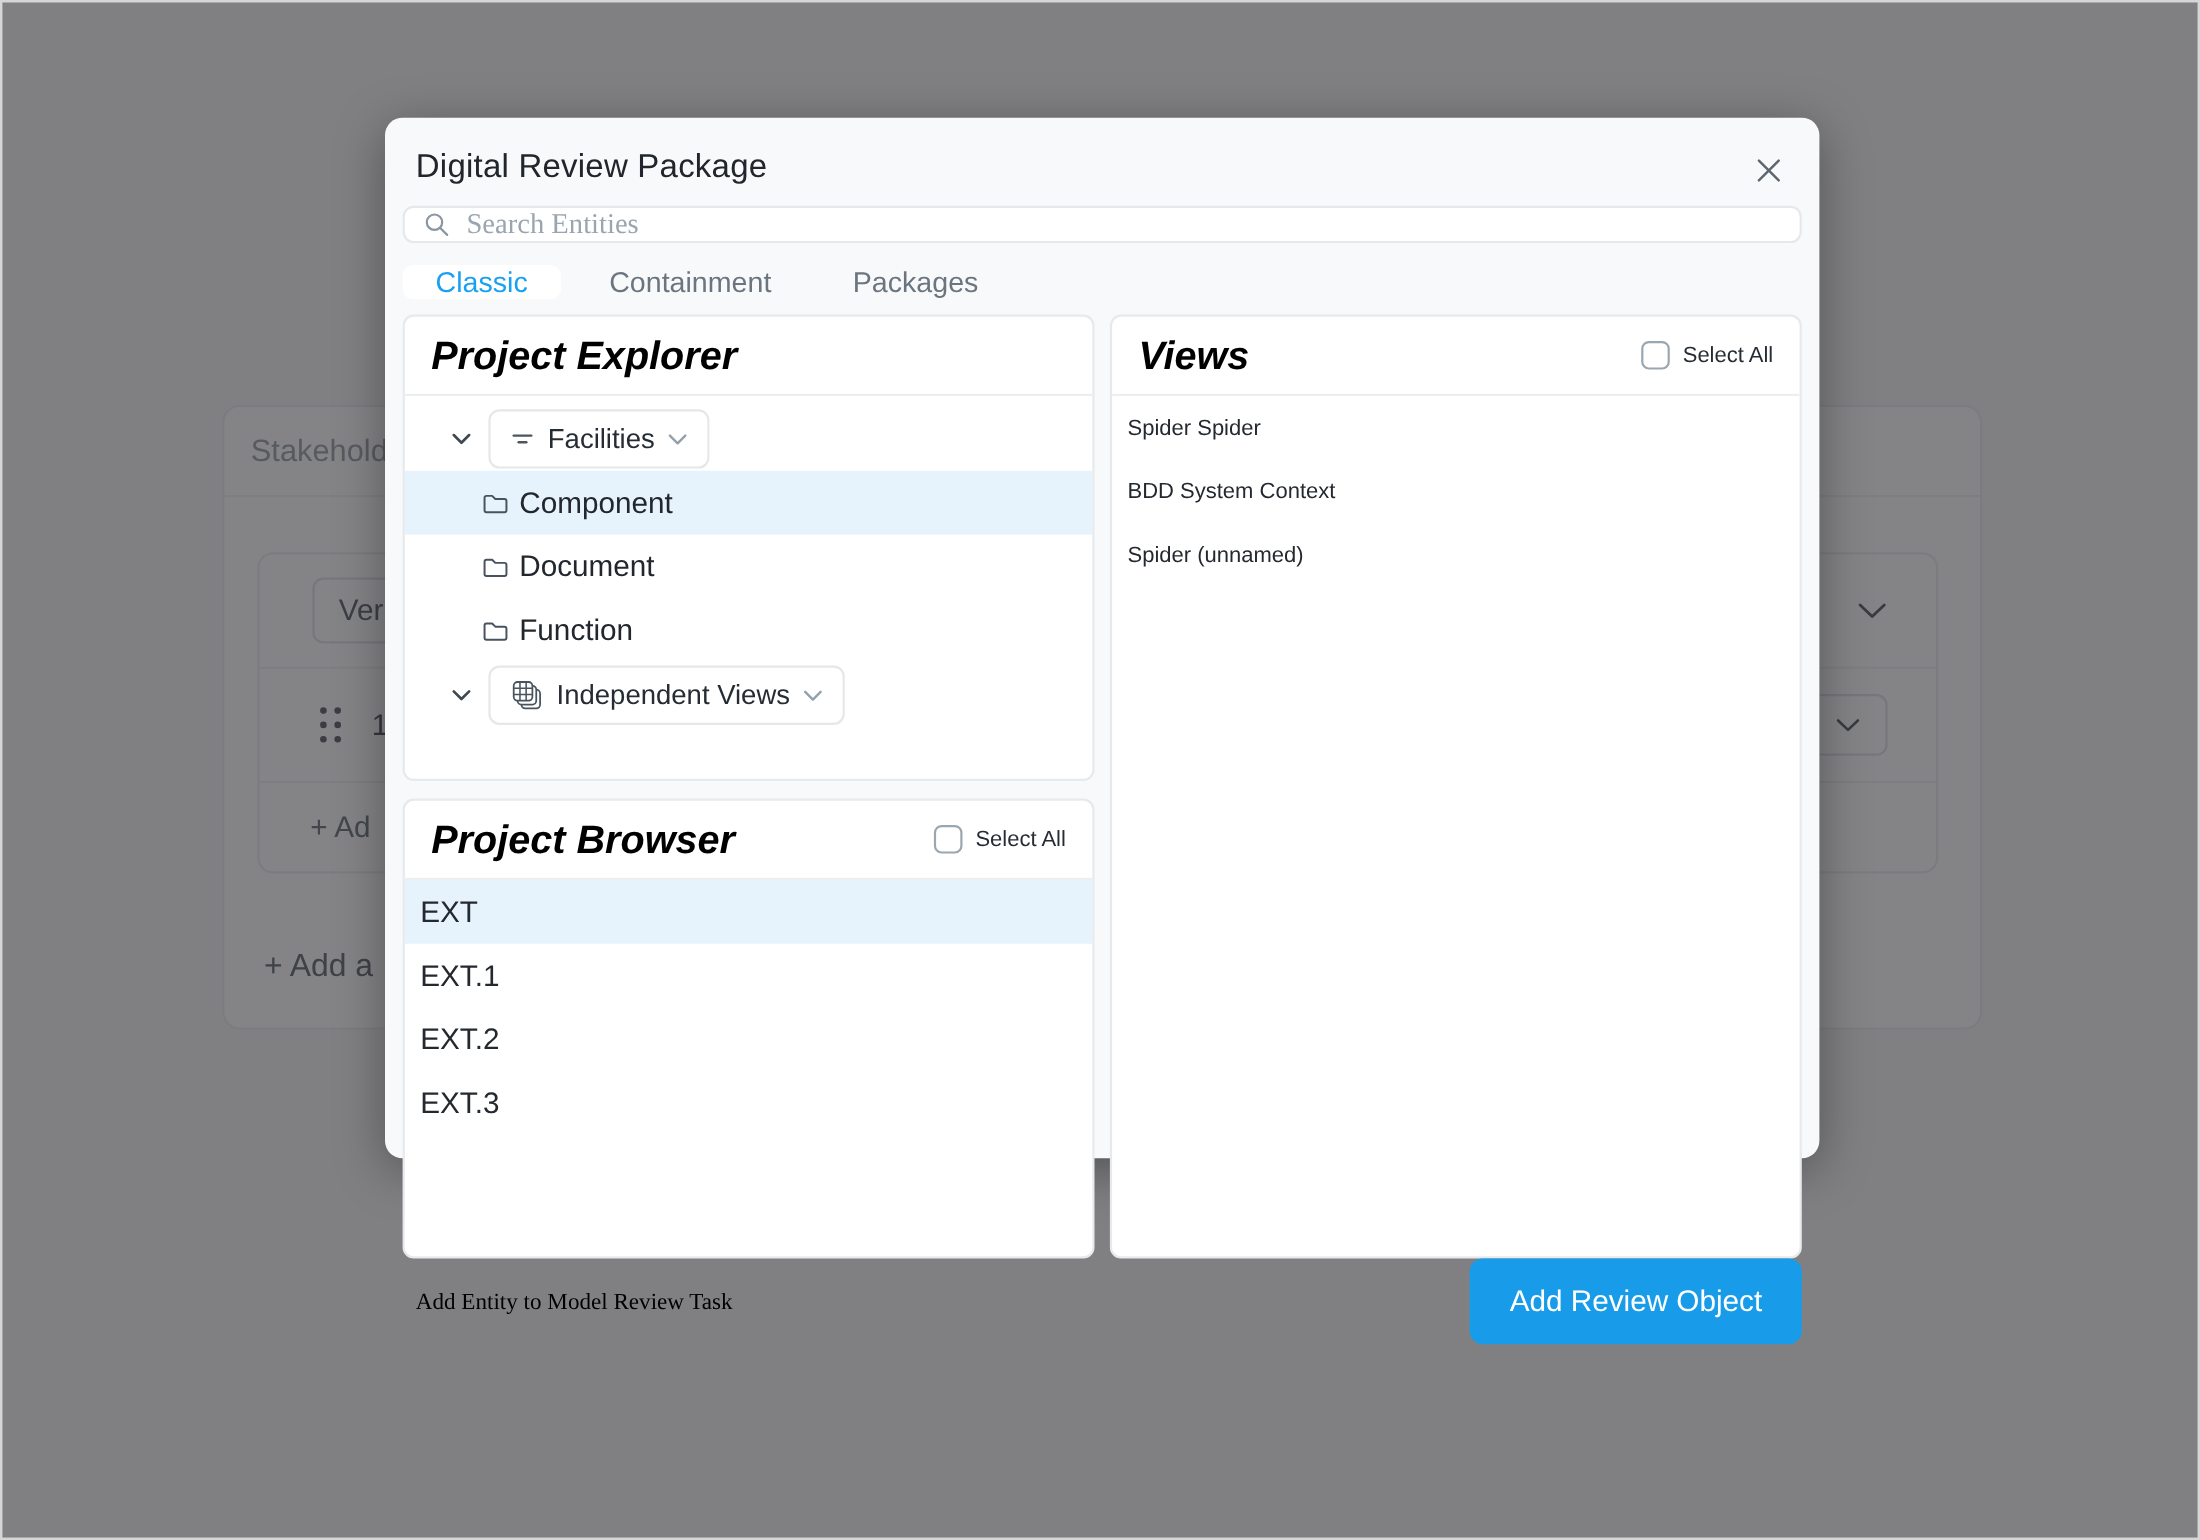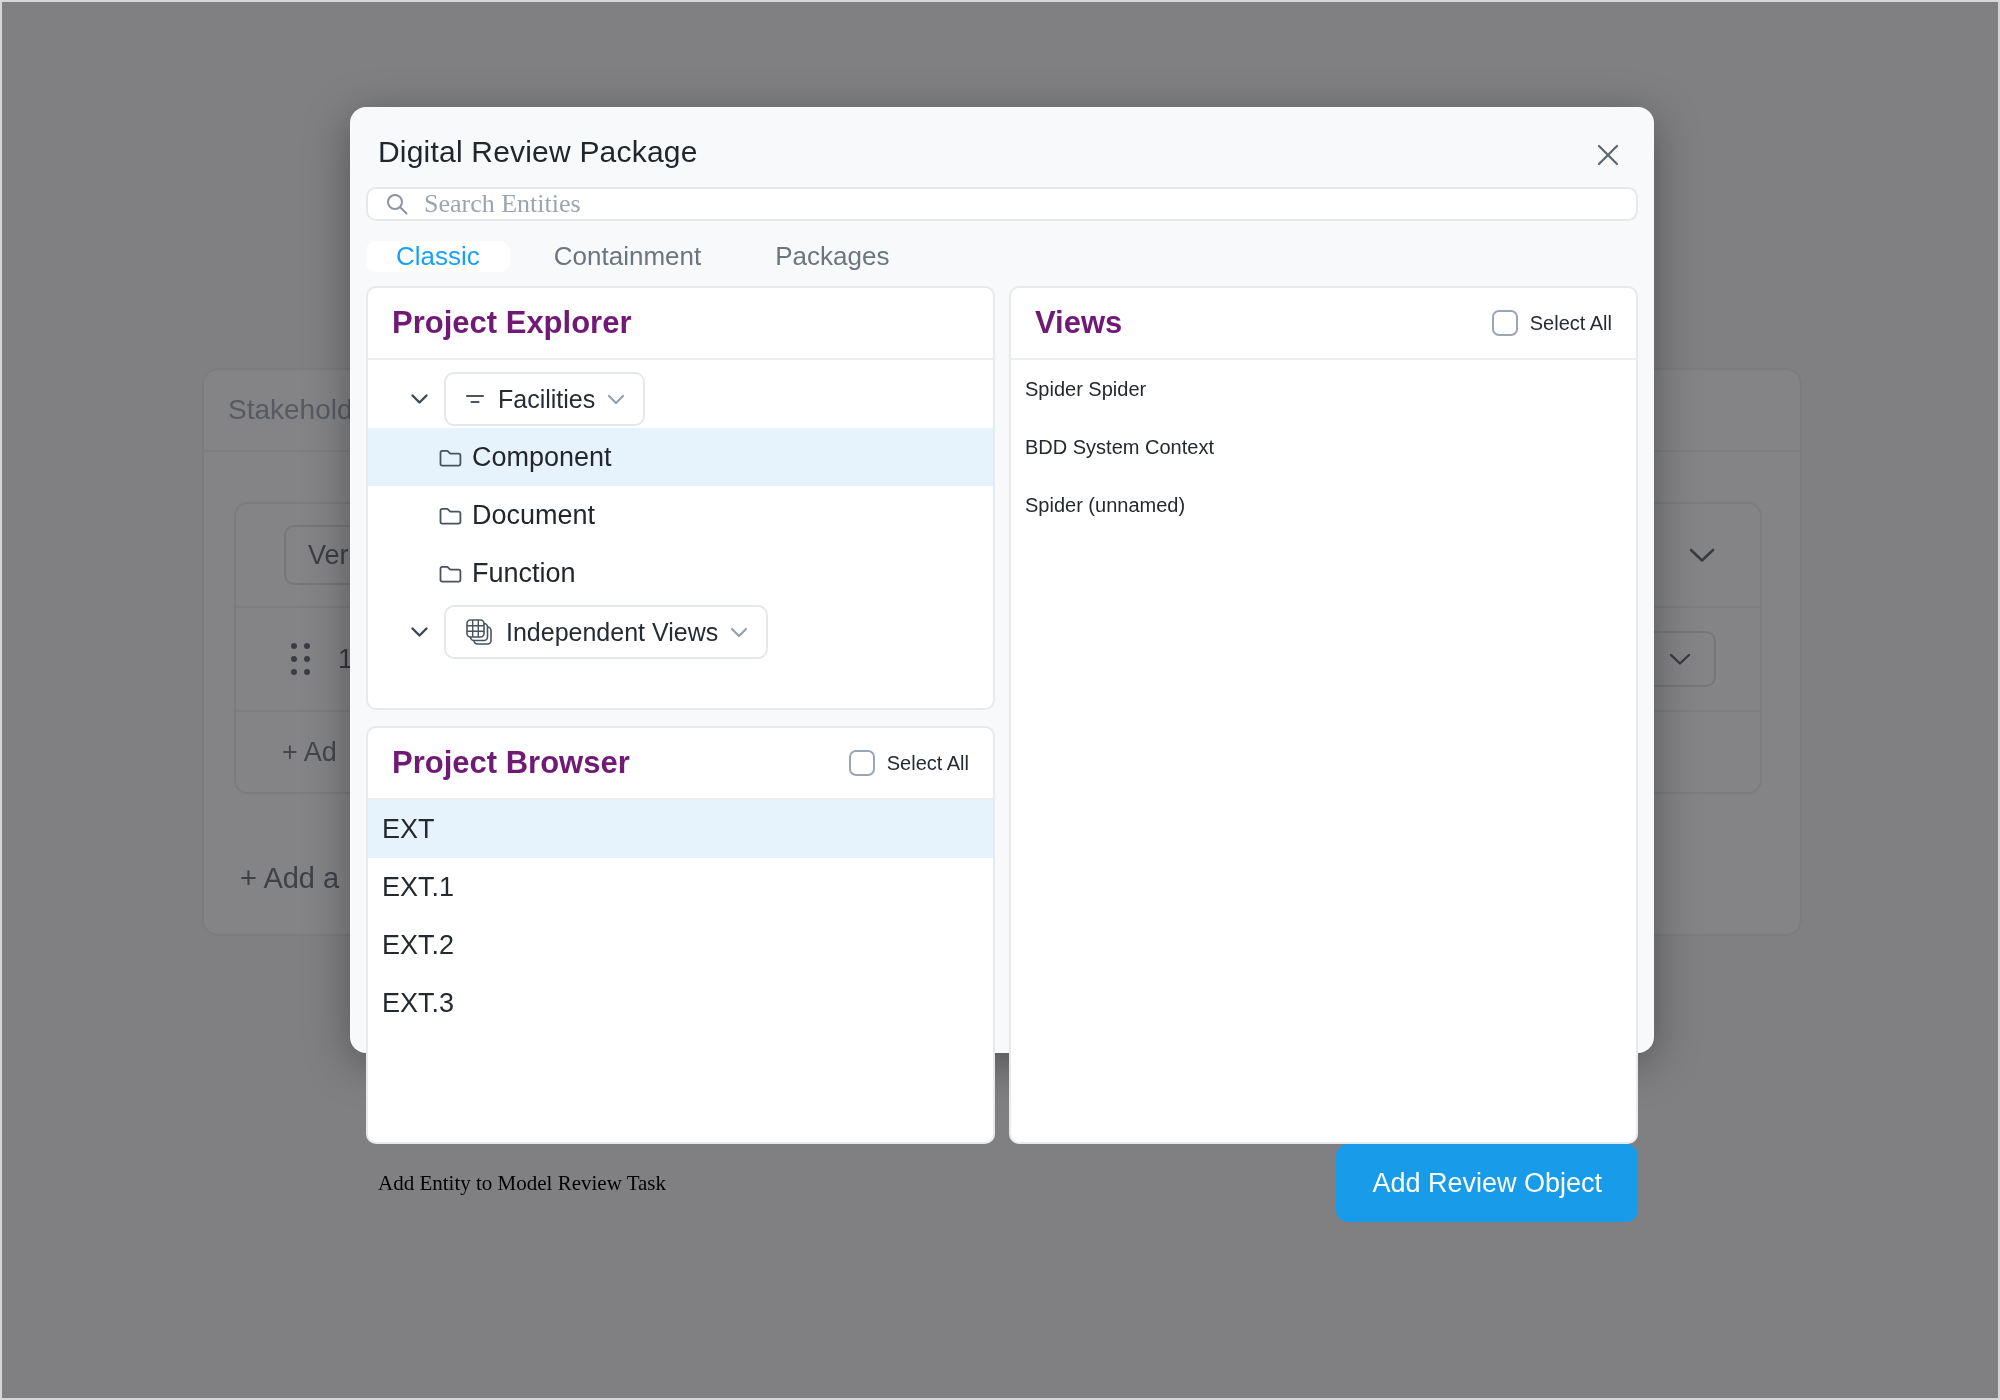--- a/index.html
+++ b/index.html
@@ -86,21 +86,21 @@
     background:#ffffff; border:2px solid #e7eaec; border-radius:10px;
     overflow:hidden; display:flex; flex-direction:column; min-width:0;
   }
   .panel-explorer { flex:0 0 424px; }
   .panel-browser { flex:1; }
   .panel-views { height:100%; }
   .panel-head {
     flex:0 0 72px; display:flex; align-items:center; justify-content:space-between;
     padding:0 24px; border-bottom:2px solid #eceef0;
   }
-  .panel-title { font-size:31px; font-weight:600; color:#701a75; }
+  .panel-title { font-size:36px; font-weight:600; color:#000000;font-style:italic; }
   .select-all { display:flex; align-items:center; gap:12px; cursor:pointer; }
   .checkbox {
     width:26px; height:26px; border:2px solid #9aa7b1; border-radius:7px; background:#fff;
   }
   .select-all span.lbl { font-size:20px; color:#262c33; }
 
   
   .explorer-body { padding-top:10px; }
   .pill-row { padding-left:10px; }
   .pill {

